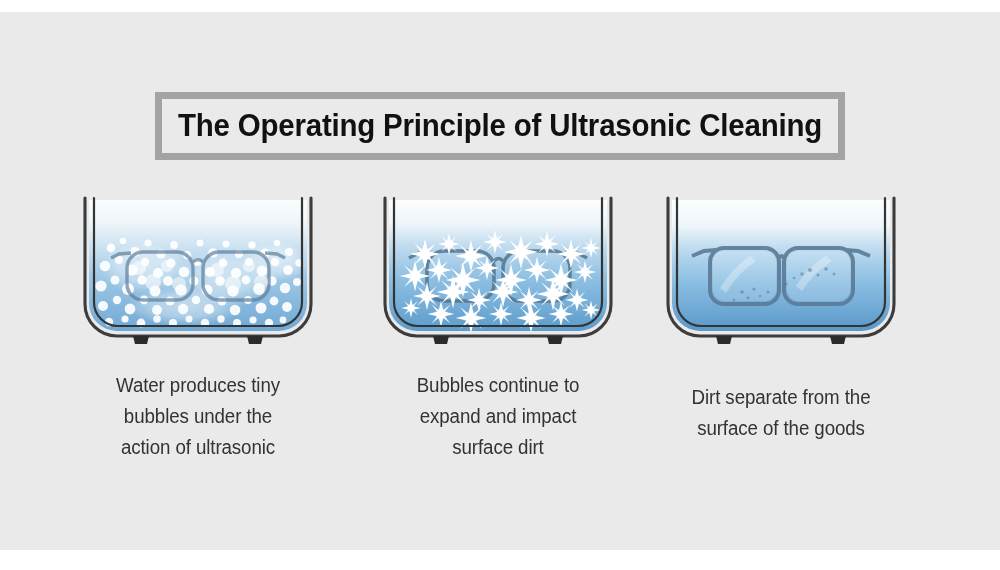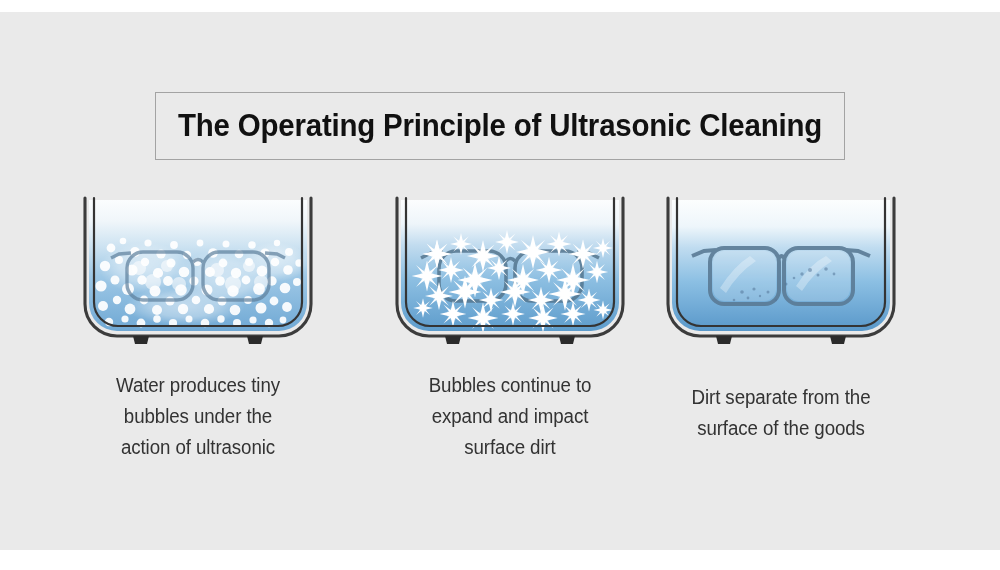--- a/index.html
+++ b/index.html
@@ -32,21 +32,21 @@
     background: #eaeaea;
   }
 
   
   #title-box {
     position: absolute;
     left: 155px;
     top: 92px;
     width: 690px;
     height: 68px;
-    border: 1px solid #a3a3a3;
+    border: 7px solid #a3a3a3;
     box-sizing: border-box;
     display: flex;
     align-items: center;
     justify-content: center;
     background: transparent;
   }
   #title-text {
     font-family: "Liberation Sans", sans-serif;
     font-size: 31px;
     font-weight: 700;
@@ -65,21 +65,21 @@
     width: 1000px;
     height: 300px;
   }
   .step {
     position: absolute;
     top: 0;
     width: 300px;
     height: 300px;
   }
   .step.s1 { left: 48px; }
-  .step.s2 { left: 360px; }
+  .step.s2 { left: 348px; }
   .step.s3 { left: 631px; }
 
   .tank-wrap {
     position: relative;
     width: 246px;
     height: 152px;
     margin: 0 auto;
   }
   .tank-svg {
     display: block;

